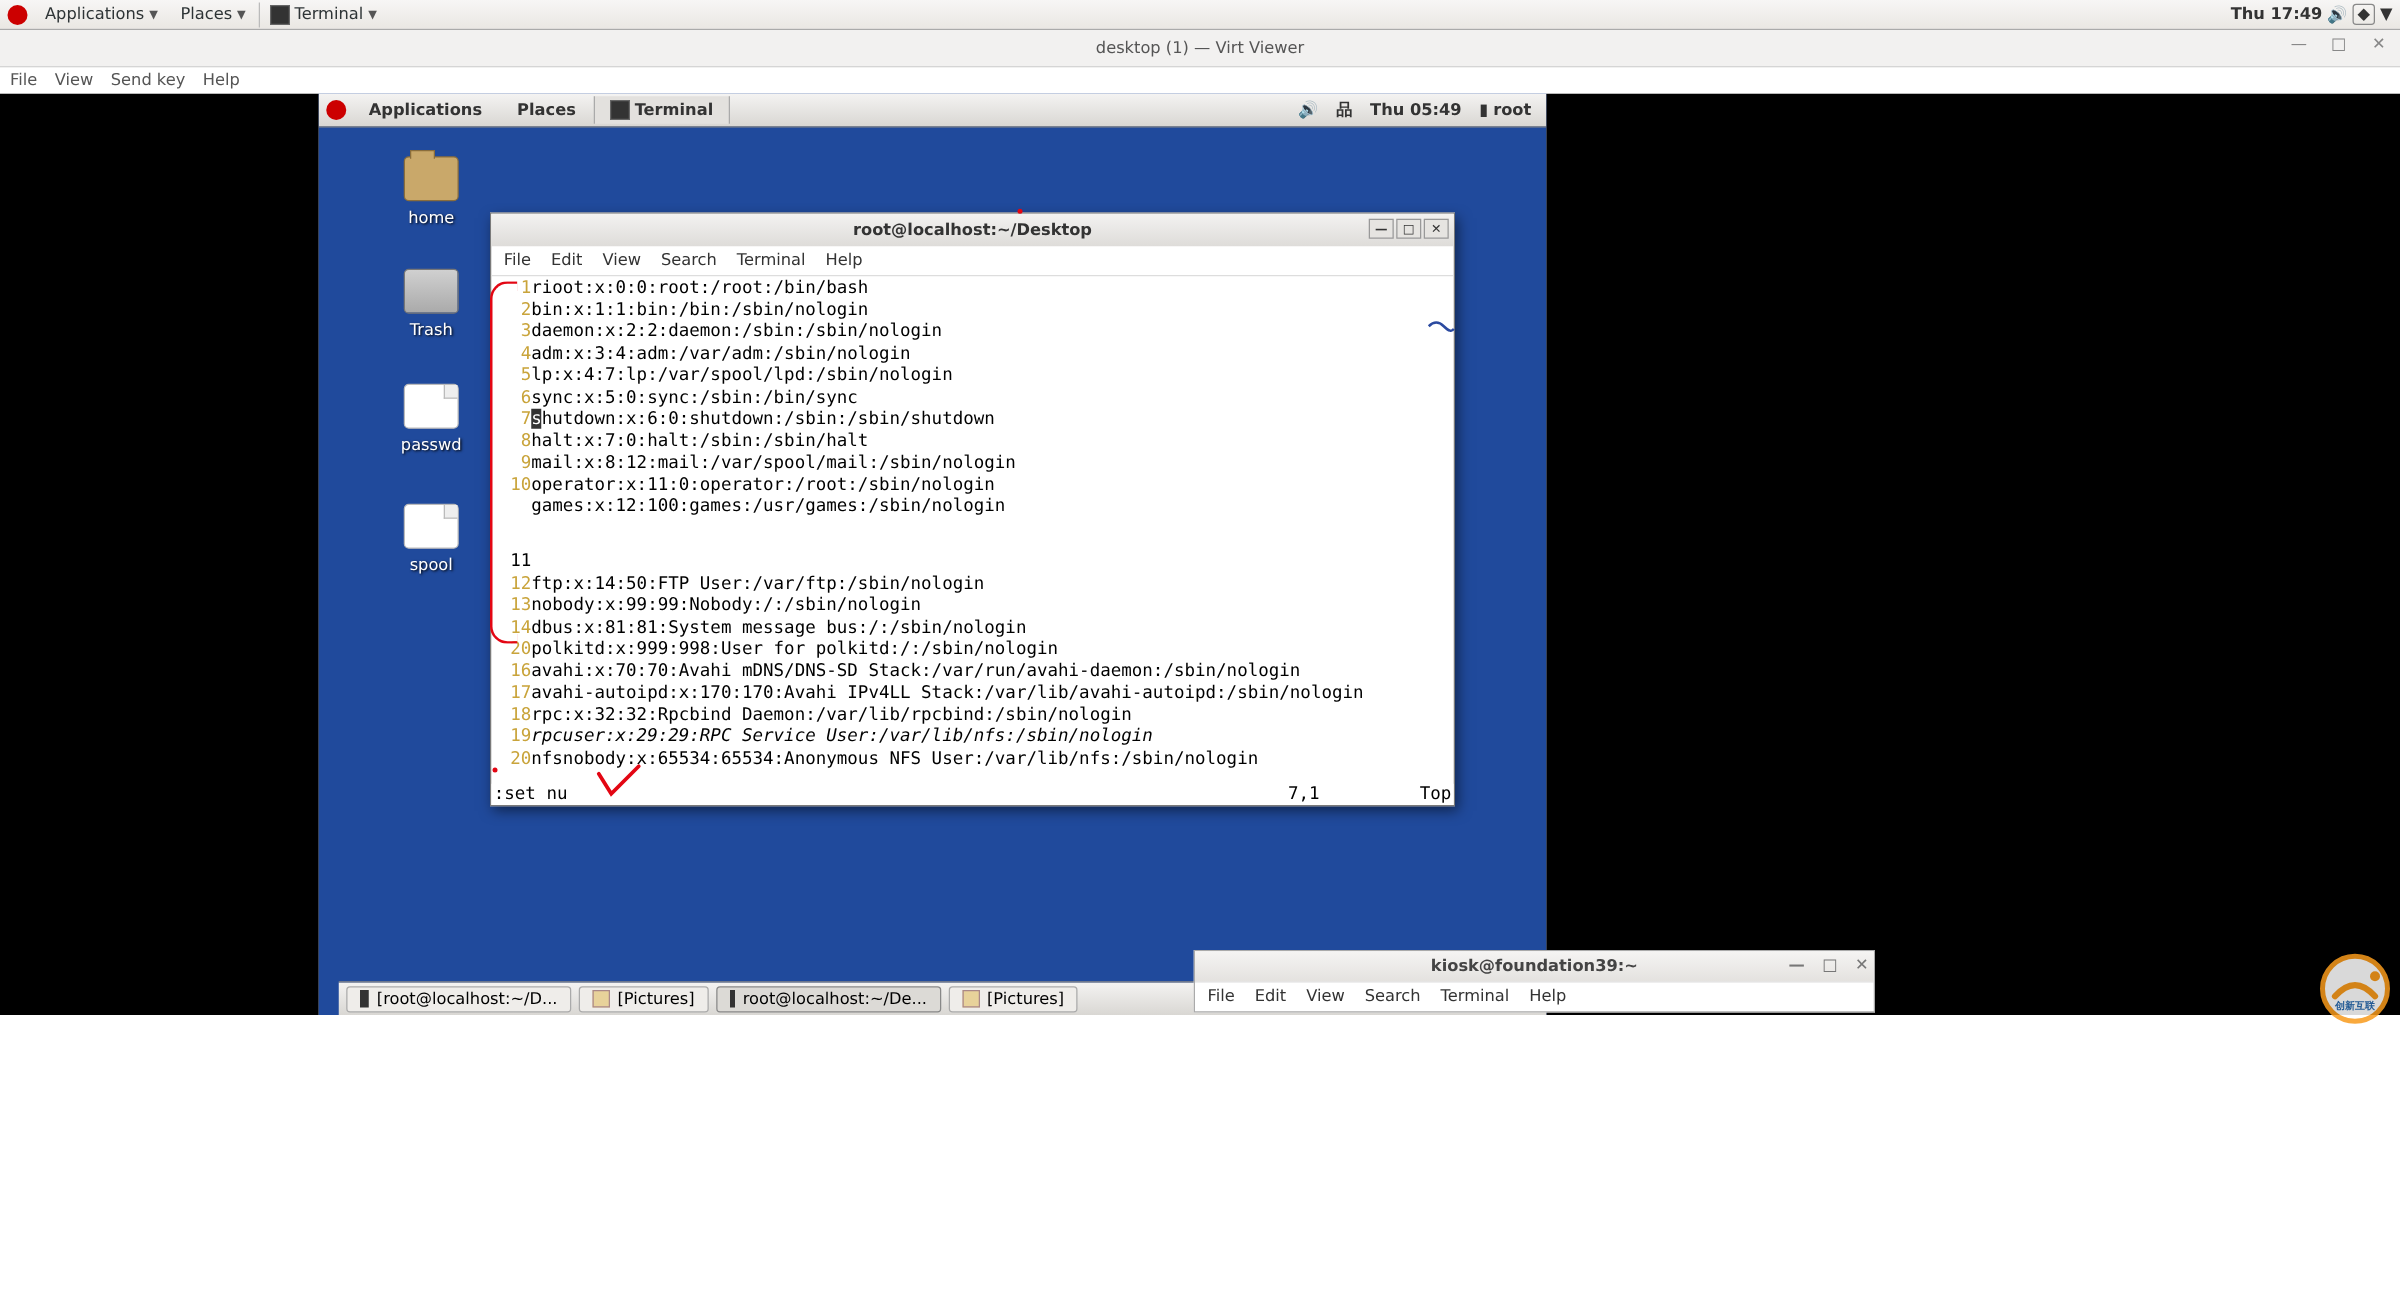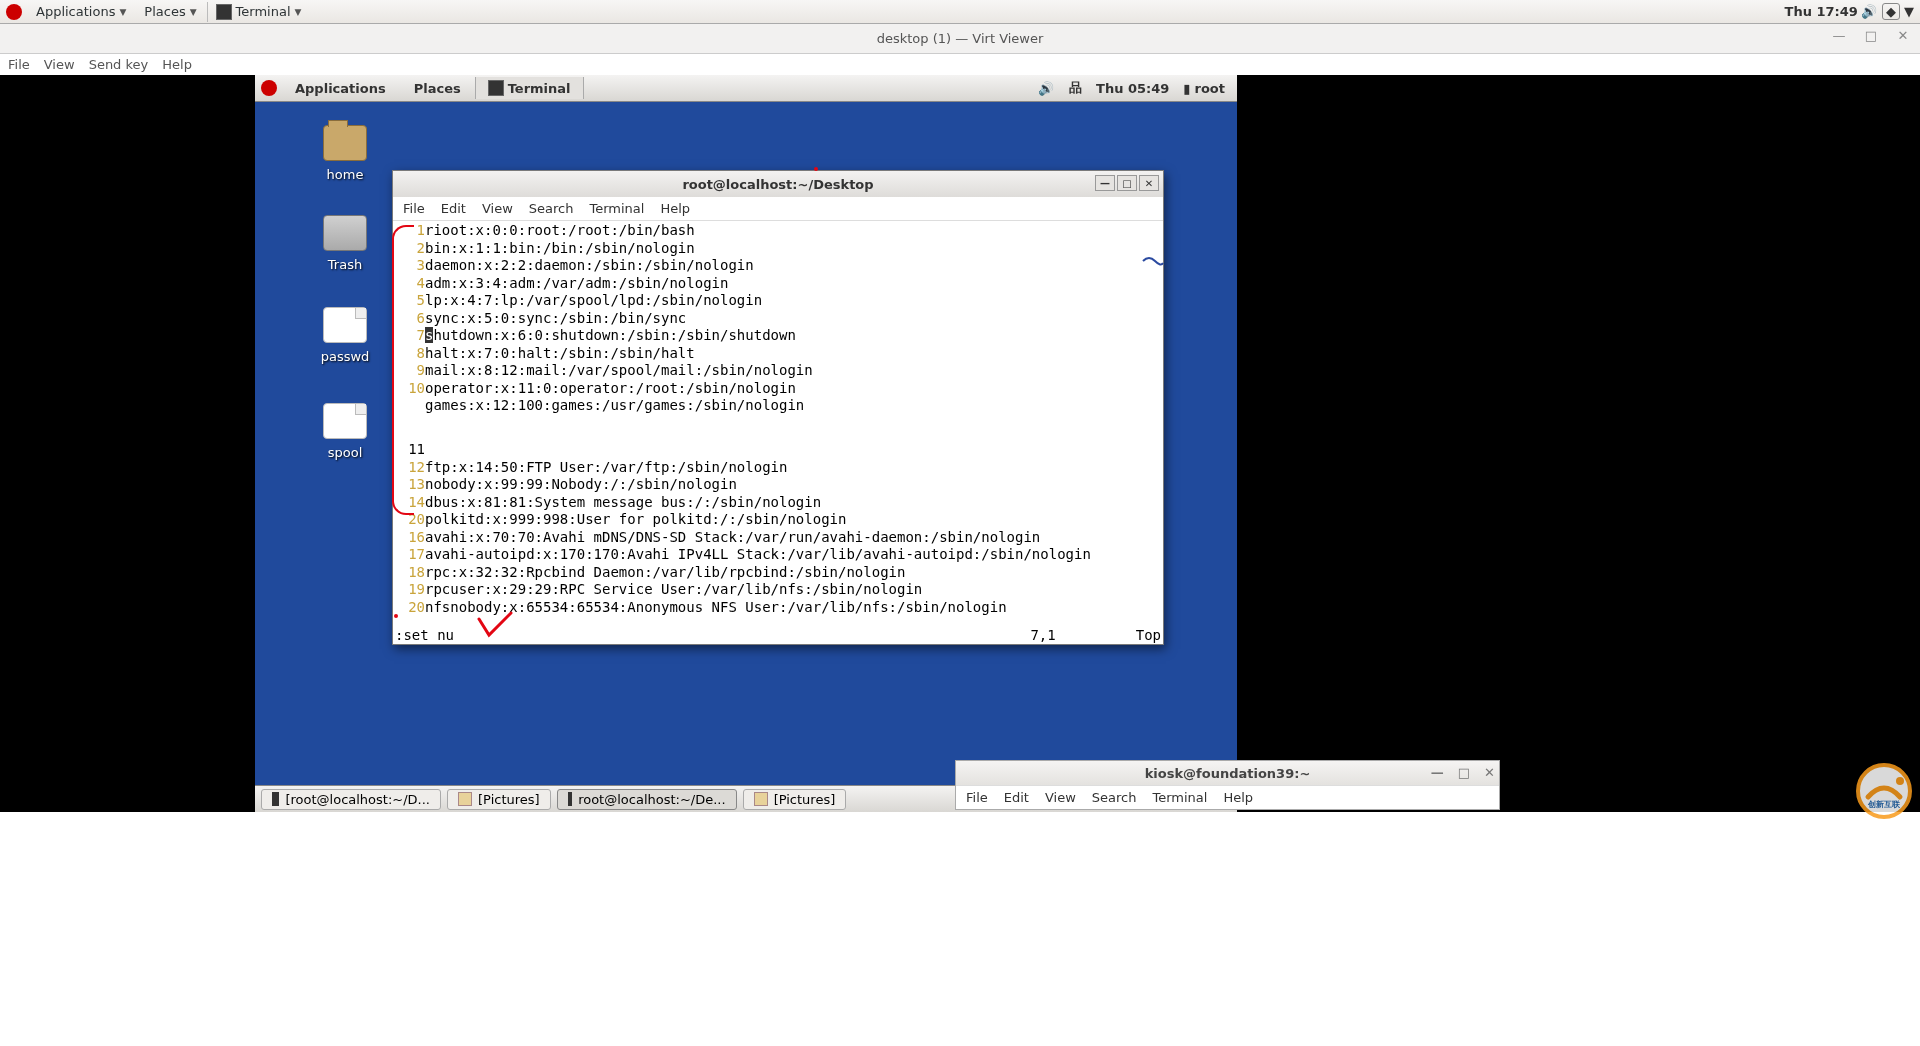--- a/index.html
+++ b/index.html
@@ -52,21 +52,21 @@
 .termwin .statusline .cmd{flex:0 0 auto;}
 .termwin .statusline .spacer{flex:1;}
 .cursor{background:#333;color:#fff;}
 
 .annot-circle{position:absolute;left:137px;top:150px;width:22px;height:290px;border:2px solid #e30613;border-right:none;border-radius:14px 0 0 14px;pointer-events:none;}
 .annot-check{position:absolute;left:220px;top:536px;pointer-events:none;}
 .annot-check svg{width:40px;height:30px;}
 .annot-dot{position:absolute;left:139px;top:539px;width:4px;height:4px;background:#e30613;border-radius:50%;pointer-events:none;}
 .annot-squig{position:absolute;left:886px;top:180px;pointer-events:none;}
 
-.guest-taskbar{position:absolute;left:0;bottom:0;width:100%;height:27px;background:linear-gradient(#f4f3f2,#d9d7d3);border-top:1px solid #888;display:flex;align-items:center;gap:6px;padding:0 6px;}
+.guest-taskbar{position:absolute;left:16px;bottom:0;width:100%;height:27px;background:linear-gradient(#f4f3f2,#d9d7d3);border-top:1px solid #888;display:flex;align-items:center;gap:6px;padding:0 6px;}
 .guest-taskbar .tb-item{display:flex;align-items:center;gap:6px;padding:2px 10px;border:1px solid #aaa;background:#efedea;border-radius:3px;cursor:pointer;max-width:180px;overflow:hidden;white-space:nowrap;text-overflow:ellipsis;}
 .guest-taskbar .tb-item.active{background:#dcdad6;border-color:#888;}
 .tbicon{width:14px;height:14px;display:inline-block;background:#333;}
 .picicon{background:#e8d29a;border:1px solid #a88;}
 
 .hostwin{position:absolute;left:955px;top:760px;width:545px;height:50px;background:#fff;border:1px solid #aaa;}
 .hostwin .htitle{height:24px;background:linear-gradient(#f5f4f3,#e4e2df);display:flex;align-items:center;justify-content:center;font-weight:bold;color:#444;position:relative;}
 .hostwin .hcontrols{position:absolute;right:4px;top:4px;display:flex;gap:14px;color:#777;}
 .hostwin .hmenubar{height:24px;display:flex;align-items:center;gap:16px;padding:0 10px;color:#333;border-top:1px solid #ddd;}
 .hostwin .hmenubar span{cursor:pointer;}
@@ -248,21 +248,21 @@
           <div style="display:flex;">
             <span style="width:30px;text-align:right;color:#c9a43b;flex:0 0 30px;"> 17</span>
             <span style="flex:1;word-break:break-all;"> avahi-autoipd:x:170:170:Avahi IPv4LL Stack:/var/lib/avahi-autoipd:/sbin/nologin</span>
           </div>
           <div style="display:flex;">
             <span style="width:30px;text-align:right;color:#c9a43b;flex:0 0 30px;"> 18</span>
             <span style="flex:1;word-break:break-all;"> rpc:x:32:32:Rpcbind Daemon:/var/lib/rpcbind:/sbin/nologin</span>
           </div>
           <div style="display:flex;">
             <span style="width:30px;text-align:right;color:#c9a43b;flex:0 0 30px;"> 19</span>
-            <span style="flex:1;word-break:break-all;"> rpcuser:x:29:29:RPC Service User:/var/lib/nfs:/sbin/nologin</span>
+            <span style="flex:1;word-break:break-all;font-style:italic;"> rpcuser:x:29:29:RPC Service User:/var/lib/nfs:/sbin/nologin</span>
           </div>
           <div style="display:flex;">
             <span style="width:30px;text-align:right;color:#c9a43b;flex:0 0 30px;"> 20</span>
             <span style="flex:1;word-break:break-all;"> nfsnobody:x:65534:65534:Anonymous NFS User:/var/lib/nfs:/sbin/nologin</span>
           </div>
         </div>
       <div class="statusline">
         <span class="cmd">:set  nu</span>
         <span class="spacer"></span>
         <span style="margin-right:80px;">7,1</span>

